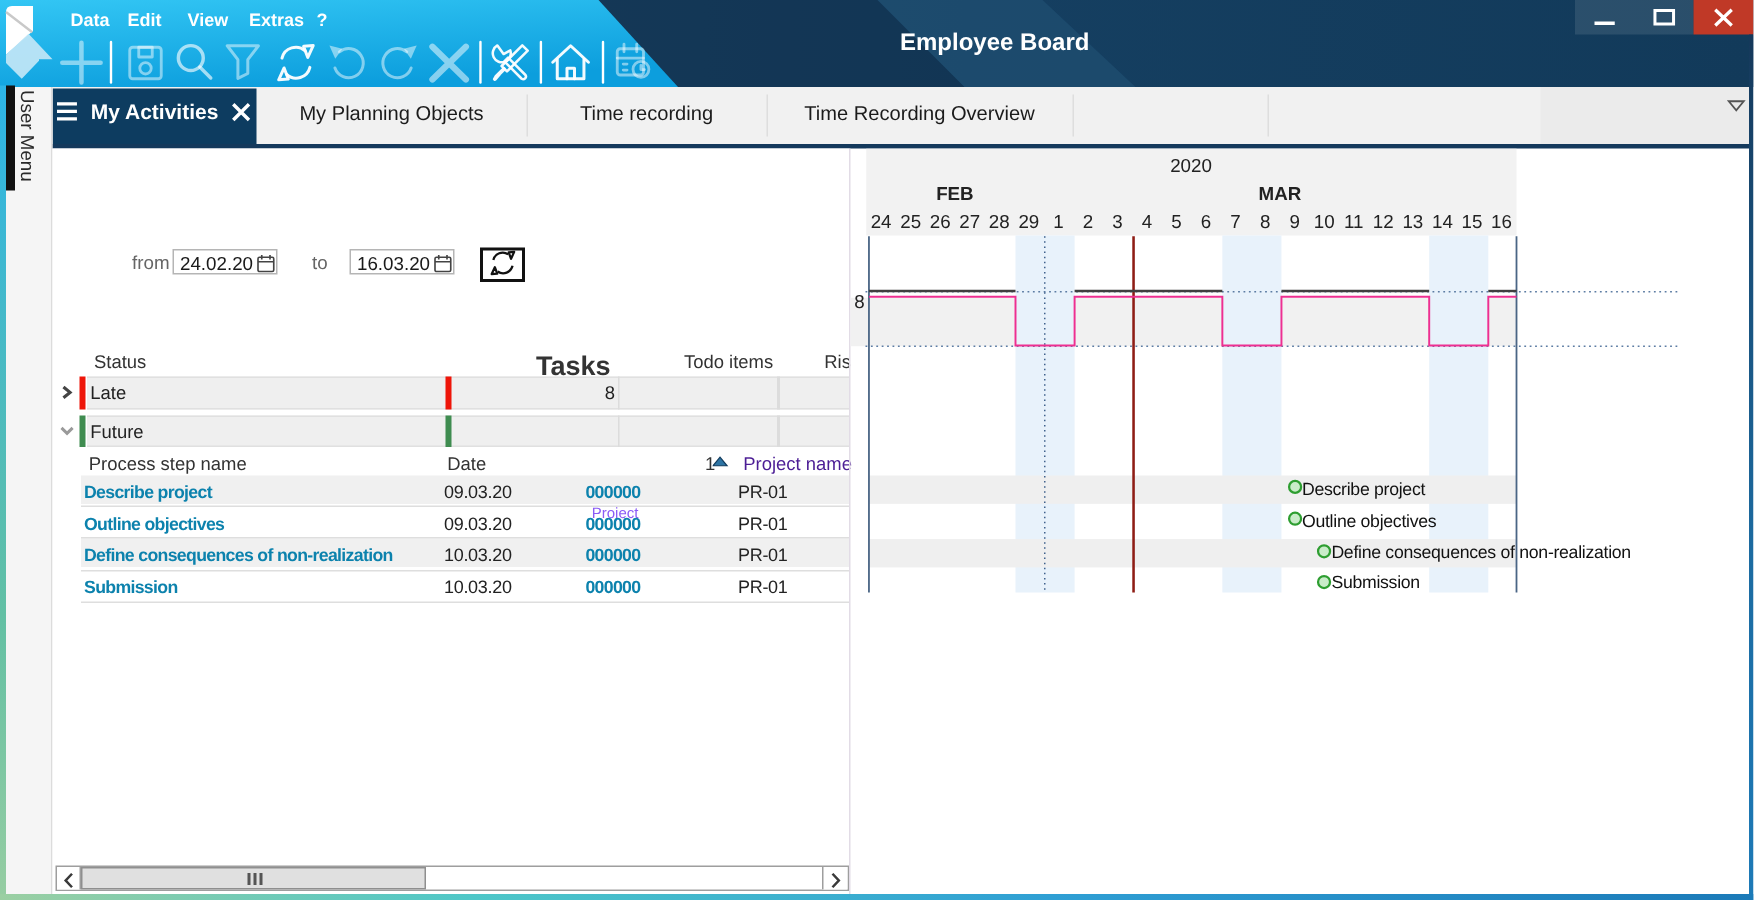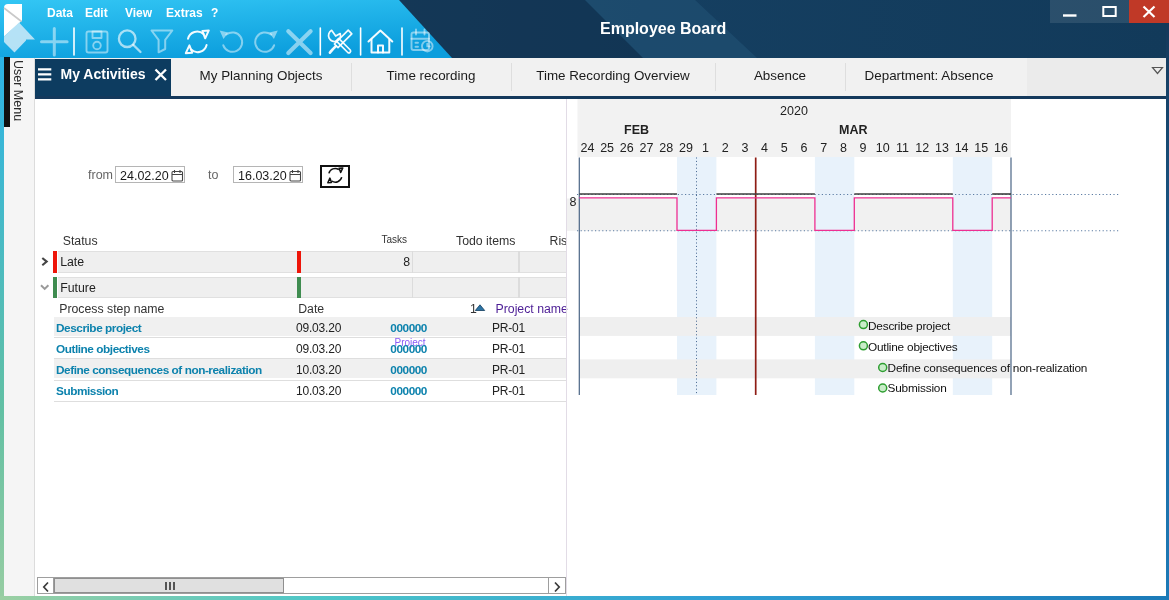--- a/index.html
+++ b/index.html
@@ -121,22 +121,20 @@
     </g>
 </svg>
 <div class="abs" style="left:60.5px;top:66px;color:#fff;font-size:14px;font-weight:bold;">My Activities</div>
 <svg width="15" height="15" style="position:absolute;left:153.5px;top:68px;">
   <path d="M1.5,1.5 L12,12 M12,1.5 L1.5,12" stroke="#fff" stroke-width="2.3" fill="none"></path>
 </svg>
 <div class="abs" style="top:68px;width:1131px;left:34px;height:28px;color:#1b1b1b;font-size:13.4px;">
   <span class="abs" style="left:129px;width:196px;text-align:center;">My Planning Objects</span>
   <span class="abs" style="left:317px;width:160px;text-align:center;">Time recording</span>
   <span class="abs" style="left:443px;width:272px;text-align:center;">Time Recording Overview</span>
-  <span class="abs" style="left:647px;width:198px;text-align:center;">Absence</span>
-  <span class="abs" style="left:777px;width:236px;text-align:center;">Department: Absence</span>
 </div>
 <div class="abs" style="left:351px;top:63px;width:1px;height:28px;background:#dedede;"></div>
 <div class="abs" style="left:511px;top:63px;width:1px;height:28px;background:#dedede;"></div>
 <div class="abs" style="left:715px;top:63px;width:1px;height:28px;background:#dedede;"></div>
 <div class="abs" style="left:845px;top:63px;width:1px;height:28px;background:#dedede;"></div>
 <div class="abs" style="left:1026.5px;top:58px;width:139px;height:38px;background:#ebebeb;"></div>
 <svg width="14" height="10" style="position:absolute;left:1150.5px;top:65.5px;">
   <path d="M1.5,1.5 H11.5 L6.5,7.5 Z" fill="none" stroke="#555" stroke-width="1.2"></path>
 </svg>
 <div class="abs" style="left:34px;top:96px;width:1131.5px;height:3px;background:#14395c;"></div>
@@ -163,21 +161,21 @@
 </svg>
 <div class="abs" style="left:320.4px;top:164.5px;width:29.5px;height:23.5px;border:2px solid #111;background:#fff;"></div>
 <svg width="24" height="24" style="position:absolute;left:324px;top:164px;" fill="none" stroke="#111" stroke-width="1.5" stroke-linejoin="round">
   <path d="M4.9,9.4 A6.4,6.4 0 0 1 14.8,5.6"></path>
   <path d="M15.1,4.2 L18.8,3.9 L16.7,8.5 Z"></path>
   <path d="M17.7,13.2 A6.4,6.4 0 0 1 7.8,17"></path>
   <path d="M7.5,18.4 L3.8,18.7 L5.9,14.1 Z"></path>
 </svg>
 
 <div class="abs" style="left:62.7px;top:233.5px;color:#333;font-size:12.3px;">Status</div>
-<div class="abs" style="left:307px;top:233.5px;width:100px;text-align:right;color:#333;font-size:10px;">Tasks</div>
+<div class="abs" style="left:307px;top:233.5px;width:100px;text-align:right;color:#333;font-size:18px;font-weight:bold;">Tasks</div>
 <div class="abs" style="left:456px;top:233.5px;color:#333;font-size:12.3px;">Todo items</div>
 <div class="abs" style="left:549.5px;top:233.5px;width:17px;overflow:hidden;white-space:nowrap;color:#333;font-size:12.3px;">Risks</div>
 
 <div class="abs" style="left:58px;top:251px;width:508px;height:21.6px;background:#efefef;border-top:1px solid #e0e0e0;border-bottom:1px solid #e0e0e0;"></div>
 <div class="abs" style="left:412.3px;top:251px;width:1.2px;height:21.6px;background:#dcdcdc;"></div>
 <div class="abs" style="left:518.4px;top:251px;width:1.2px;height:21.6px;background:#dcdcdc;"></div>
 <div class="abs" style="left:52.7px;top:251px;width:4.5px;height:21.6px;background:#ee1509;"></div>
 <div class="abs" style="left:297px;top:251px;width:4px;height:21.6px;background:#ee1509;"></div>
 <svg width="9" height="10" style="position:absolute;left:40.5px;top:257px;">
     <path d="M1.3,1 L5.7,4.6 L1.3,8.2" fill="none" stroke="#454545" stroke-width="2.1"></path>

